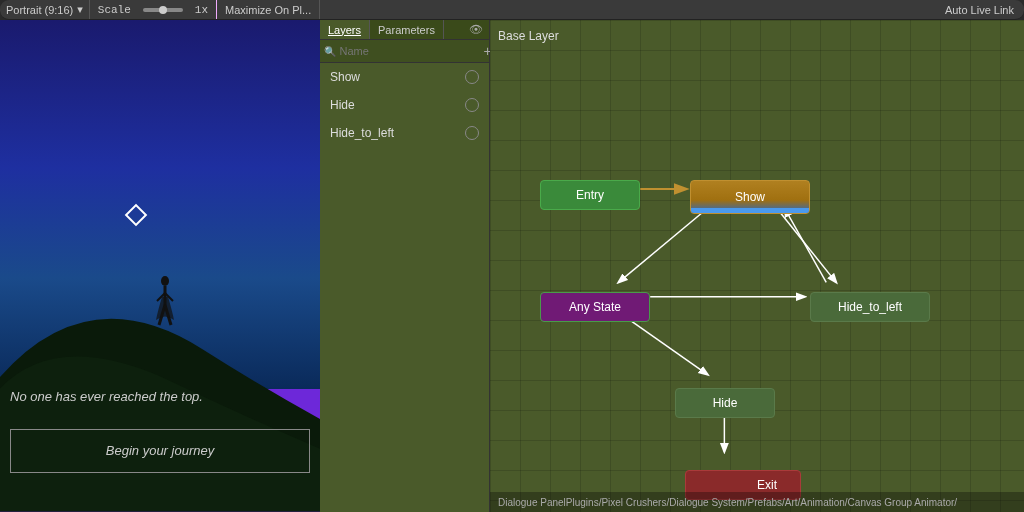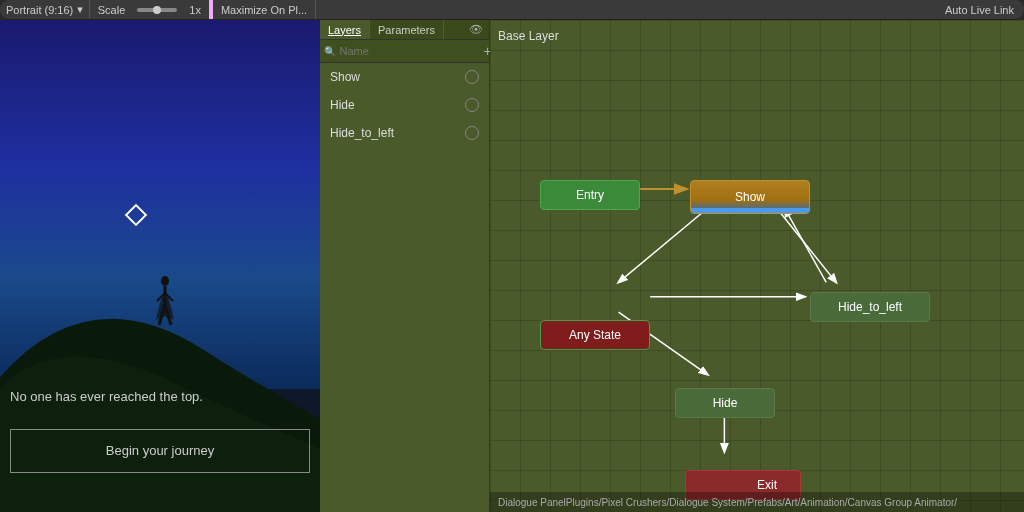--- a/index.html
+++ b/index.html
@@ -27,22 +27,23 @@
       color: #ccc;
       font-size: 11px;
     }
     .top-bar-scale {
       display: flex;
       align-items: center;
       gap: 12px;
       padding: 0 8px;
       color: #ccc;
       font-size: 11px;
-      border-right: 4px solid #f0abfc;
-      height: 100%;
+      border-right: 1px solid #f0abfc;
+      height: 100%;
+      font-family: Liberation Mono, monospace;
     }
     .scale-slider {
       width: 40px;
       height: 4px;
       background: #888;
       border-radius: 2px;
     }
     .scale-slider::before {
       content: '';
       display: block;
@@ -75,23 +76,24 @@
     .main-content {
       display: flex;
       flex: 1;
       overflow: hidden;
     }
 
     
     .game-preview {
       width: 320px;
       flex-shrink: 0;
-      background: #0f172a;
+      background: #6d28d9;
       position: relative;
       overflow: hidden;
+      font-style: italic;
     }
     .sky-gradient {
       position: absolute;
       top: 0; left: 0; right: 0;
       height: 75%;
       background: linear-gradient(to bottom, #1a1a6e 0%, #1e2fa0 40%, #1a4a8a 70%, #0a2a5a 100%);
     }
     .hill {
       position: absolute;
       bottom: 0;
@@ -319,23 +321,22 @@
       left: 0; right: 0;
       height: 5px;
       background: #4a9aee;
       border-radius: 0 0 3px 3px;
     }
     .node-any-state {
       left: 50px;
       top: 252px;
       width: 110px;
       height: 30px;
-      background: #7f1d1d;
+      background: #701a75;
       border: 1px solid #4a9a4a;
-      margin-top: 28px;
     }
     .node-hide-to-left {
       left: 320px;
       top: 252px;
       width: 120px;
       height: 30px;
       background: #4a6a3a;
       border: 1px solid #5a7a4a;
     }
     .node-hide {

